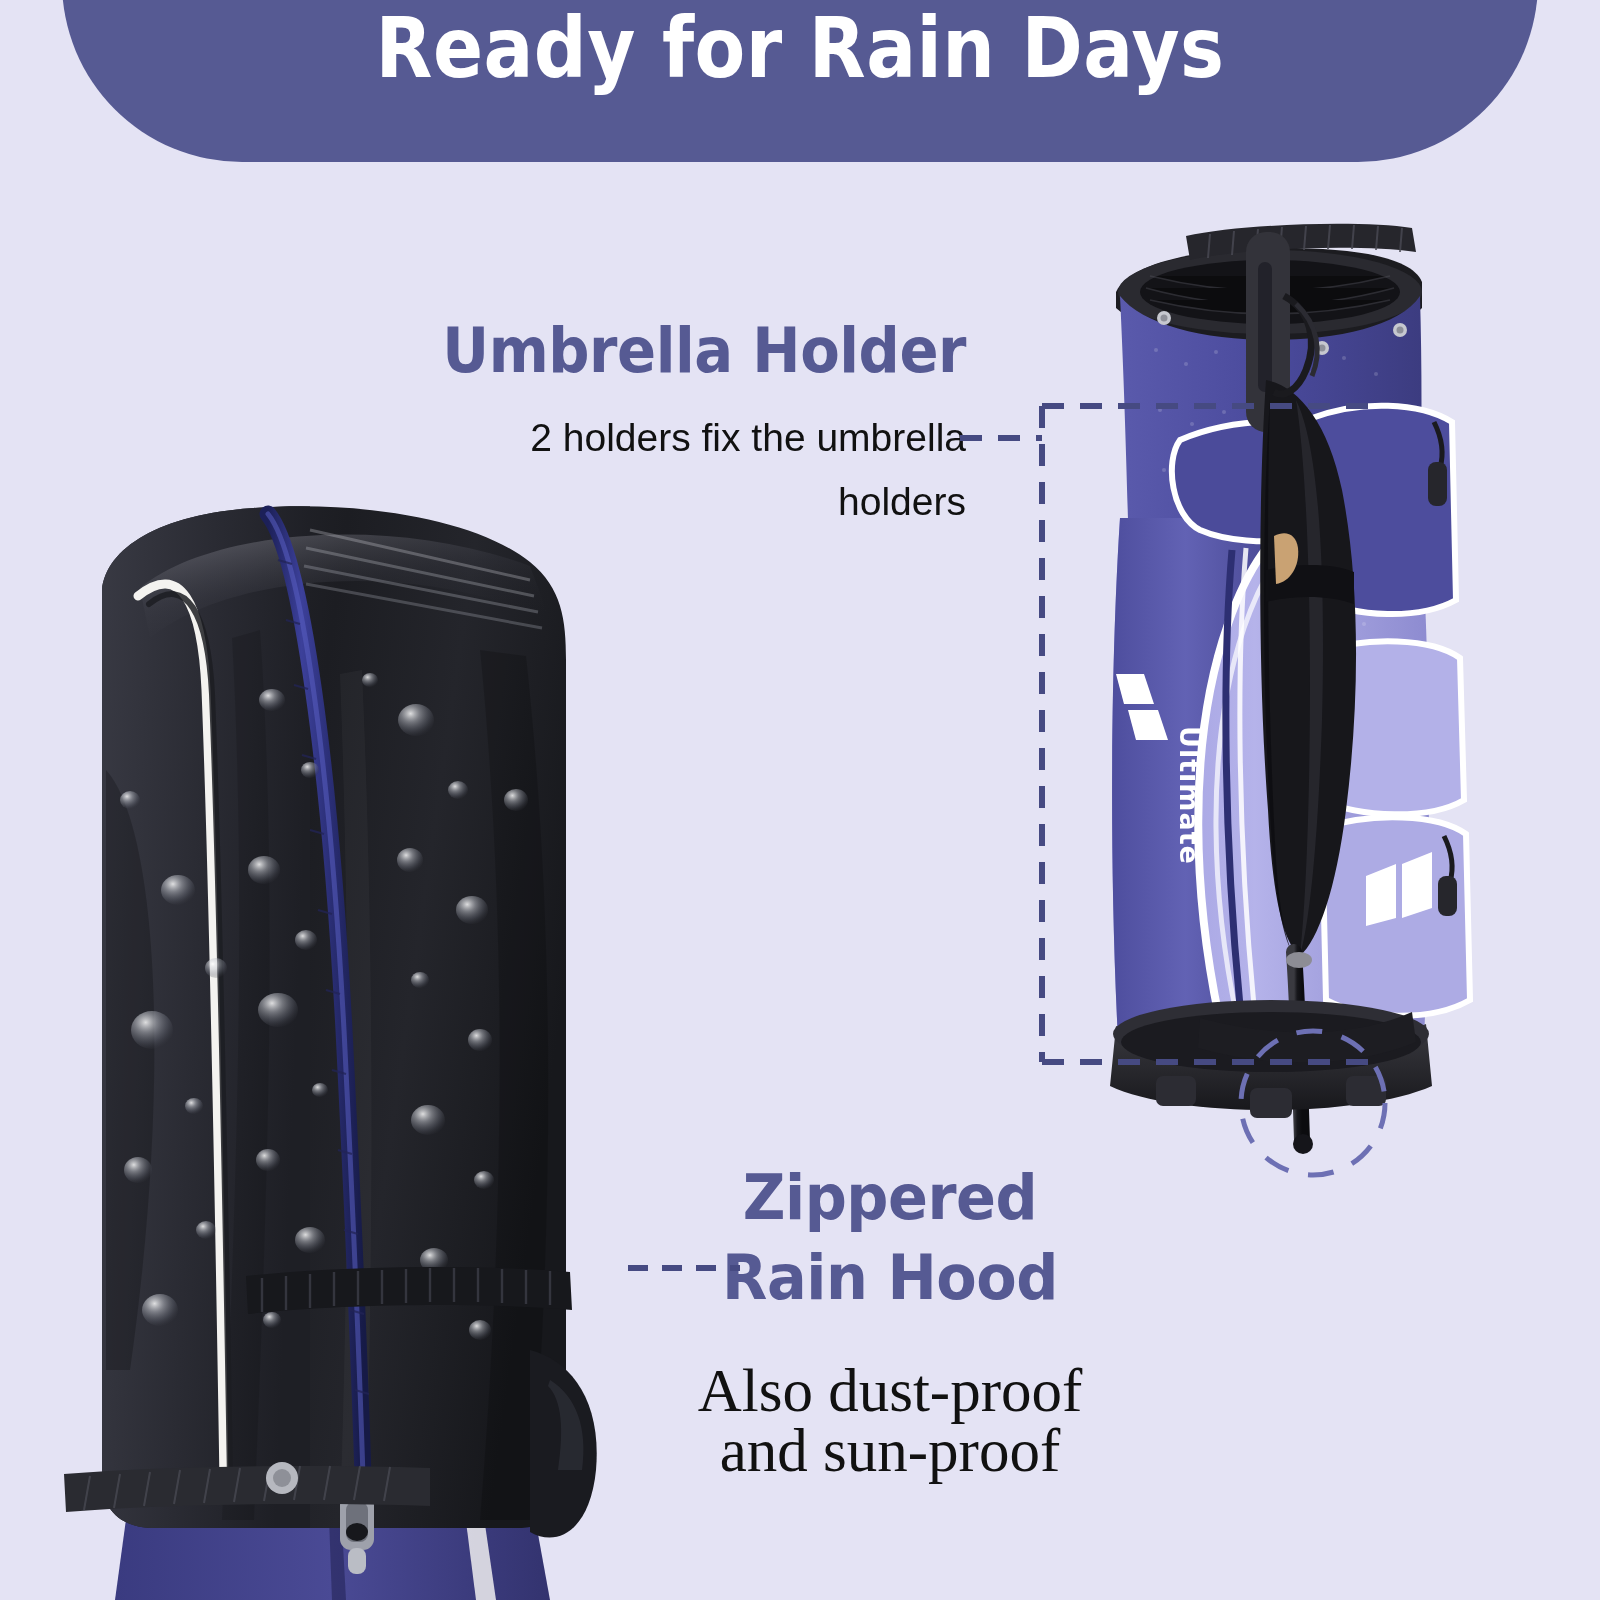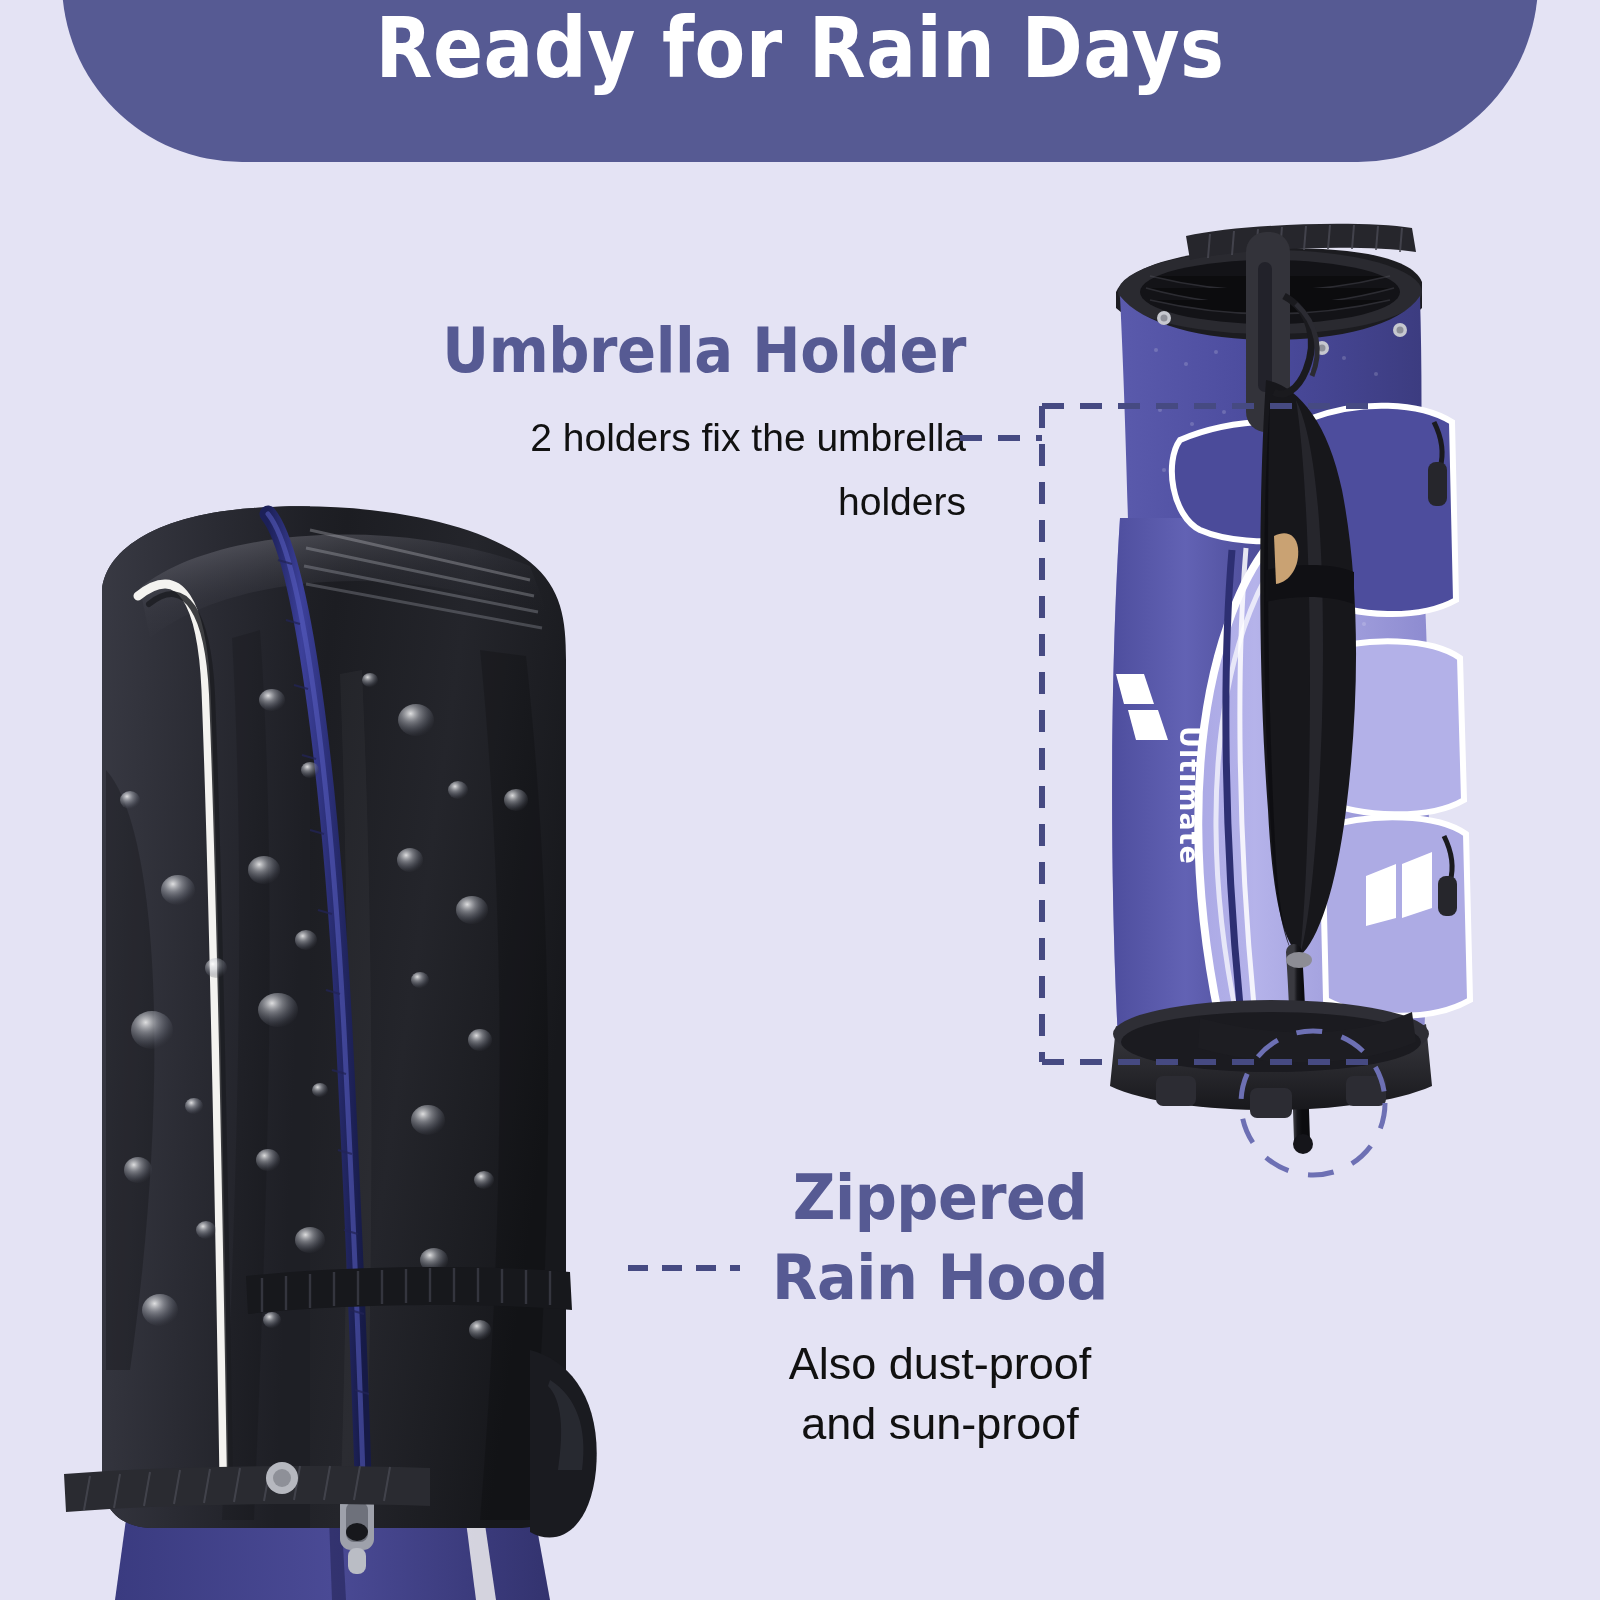--- a/index.html
+++ b/index.html
@@ -64,37 +64,37 @@
   }
   #umbrella-desc {
     font-family: "Liberation Sans", sans-serif;
     font-size: 39px;
     color: #111111;
     line-height: 64px;
     margin: 16px 0 0 0;
     font-weight: 400;
   }
 
-  #hood-block { left: 705px; top: 1158px; width: 470px; text-align: center; }
+  #hood-block { left: 655px; top: 1158px; width: 470px; text-align: center; }
   #hood-heading {
     font-family: "DejaVu Sans", sans-serif;
     font-size: 62px;
     font-weight: bold;
     color: #565a93;
     line-height: 80px;
     letter-spacing: -0.5px;
     transform: scaleX(0.95);
     margin: 0;
   }
   #hood-desc {
-    font-family: Liberation Sans, sans-serif;
-    font-size: 45px;
+    font-family: Liberation Serif, serif;
+    font-size: 61px;
     color: #111111;
     line-height: 60px;
-    margin: 16px 0 0 0;
+    margin: 43px 0 0 0;
   }
 
   
   .callout-svg { position: absolute; z-index: 35; pointer-events: none; }
   #callout-umbrella { left: 960px; top: 390px; }
   #callout-hood { left: 628px; top: 1258px; }
   #callout-circle { left: 1228px; top: 1018px; z-index: 25; }
 
   
   .product { position: absolute; }

